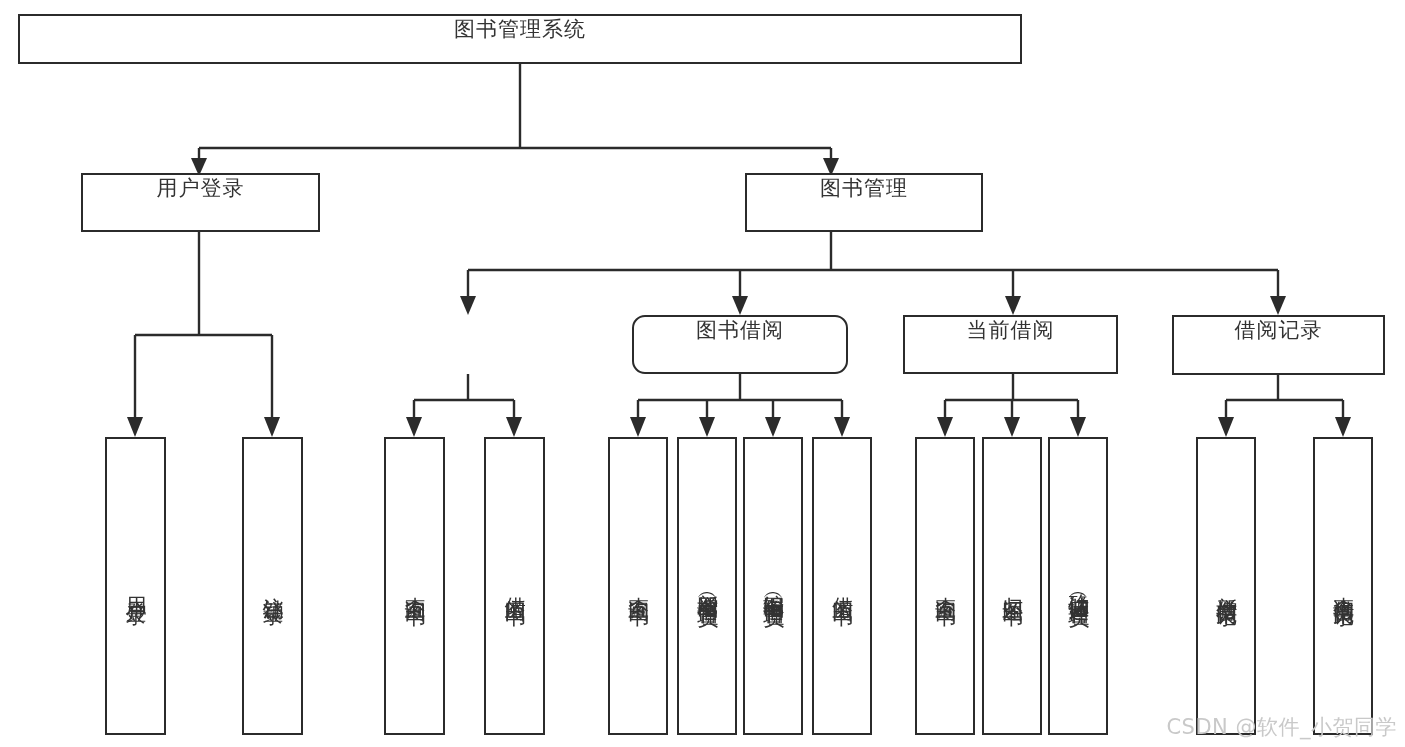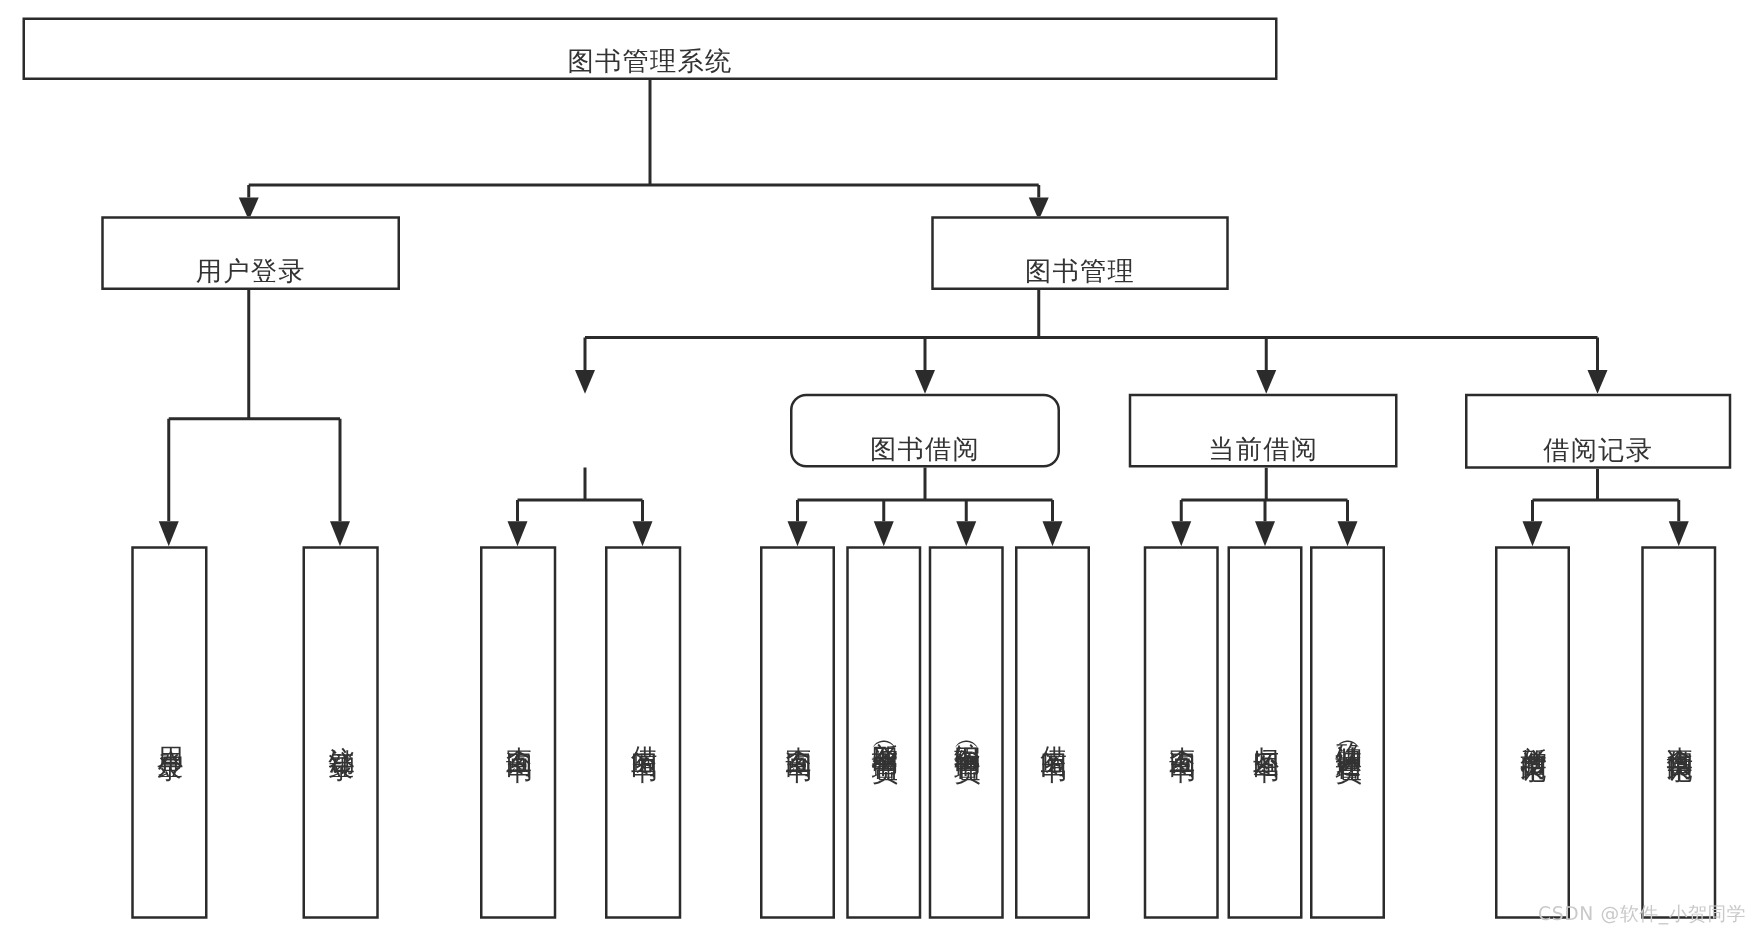--- a/index.html
+++ b/index.html
@@ -18,21 +18,21 @@
     height: 747px;
     background: #ffffff;
     overflow: hidden;
   }
   .node {
     position: absolute;
     box-sizing: border-box;
     background: #ffffff;
     border: 2px solid #2b2b2b;
     display: flex;
-    align-items: flex-end;
+    align-items: flex-start;
     justify-content: center;
     text-align: center;
   }
   .node .label {
     font-size: 21px;
     line-height: 1.25;
     color: #333333;
     letter-spacing: 1px;
     white-space: nowrap;
   }
@@ -72,21 +72,21 @@
     stroke-width: 2.4;
     fill: none;
   }
   svg#wires polygon {
     fill: #2b2b2b;
   }
   #watermark {
     position: absolute;
     right: 8px;
     bottom: 6px;
-    font-size: 15px;
+    font-size: 21px;
     color: #c9c9c9;
     letter-spacing: 0.5px;
     white-space: nowrap;
   }
 </style>
 </head>
 <body>
 
 <div id="canvas">
 

